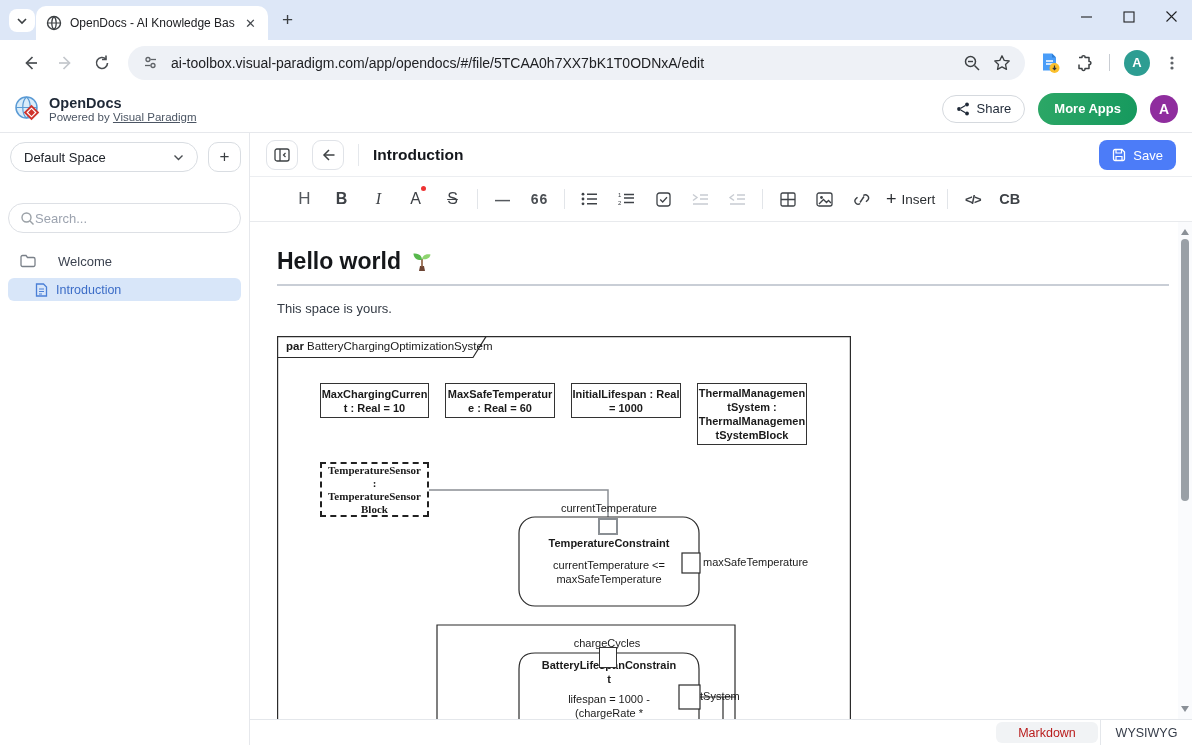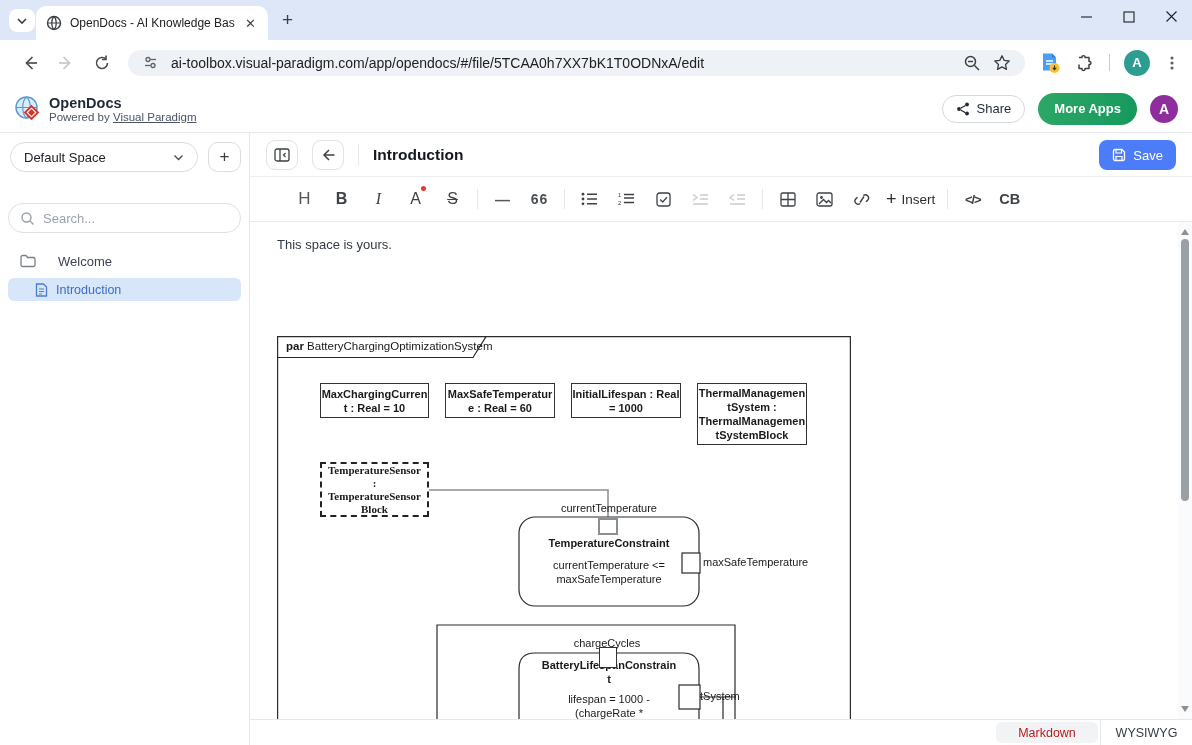--- a/index.html
+++ b/index.html
@@ -9,21 +9,21 @@
   
   .titlebar { height:40px; background:#dde7f7; position:relative; }
   .tab-chevron { position:absolute; left:9px; top:9px; width:26px; height:23px; background:#fff; border-radius:8px; display:flex; align-items:center; justify-content:center; }
   .tab { position:absolute; left:36px; top:6px; width:232px; height:34px; background:#fff; border-radius:10px 10px 0 0; display:flex; align-items:center; gap:8px; padding:0 10px; }
   .tab-title { font-size:12px; color:#202124; white-space:nowrap; overflow:hidden; flex:1; }
   .tab-close { color:#45494e; font-size:13px; padding:0 2px; }
   .newtab { position:absolute; left:282px; top:9px; font-size:19px; color:#3c4043; }
   .winctl { position:absolute; right:14px; top:10px; display:flex; gap:30px; align-items:center; }
   .navbar { height:45px; background:#fff; display:flex; align-items:center; padding:0 12px; }
   .nav-ic { width:24px; height:24px; display:flex; align-items:center; justify-content:center; margin:0 6px; }
-  .urlbar { flex:1; height:26px; background:#eef1f6; border-radius:17px; display:flex; align-items:center; padding:0 14px; margin:0 8px; gap:12px; }
+  .urlbar { flex:1; height:34px; background:#eef1f6; border-radius:17px; display:flex; align-items:center; padding:0 14px; margin:0 8px; gap:12px; }
   .url-text { flex:1; font-size:14px; color:#202124; white-space:nowrap; overflow:hidden; }
   .ext-zone { display:flex; align-items:center; gap:14px; margin-left:6px; }
   .chrome-avatar { width:26px; height:26px; border-radius:50%; background:#2d9d92; color:#fff; font-size:13px; font-weight:bold; display:flex; align-items:center; justify-content:center; }
   .vsep { width:1px; height:17px; background:#c9cdd3; }
 
   
   .app-header { height:48px; background:#fff; border-bottom:1px solid #e6e8ec; display:flex; align-items:center; padding:0 14px; }
   .brand-text { margin-left:8px; }
   .brand-title { font-size:14.5px; font-weight:bold; color:#1f2937; }
   .brand-sub { font-size:11.5px; color:#4b5563; }
@@ -32,21 +32,21 @@
   .share-btn { height:28px; border:1px solid #d5d9de; border-radius:14px; background:#fff; display:flex; align-items:center; gap:7px; padding:0 13px; font-size:13px; color:#1f2937; }
   .moreapps-btn { height:32px; border-radius:16px; background:linear-gradient(100deg,#2ca766,#16995e); color:#fff; font-size:13px; font-weight:bold; display:flex; align-items:center; padding:0 16px; }
   .hdr-avatar { width:28px; height:28px; border-radius:50%; background:#8f2d9e; color:#fff; font-weight:bold; font-size:14px; display:flex; align-items:center; justify-content:center; }
 
   
   .main { display:flex; height:612px; }
   .sidebar { width:250px; border-right:1px solid #e6e8ec; background:#fff; }
   .space-row { display:flex; gap:10px; padding:9px 8px 18px 10px; }
   .space-select { flex:1; height:30px; border:1px solid #d9dde2; border-radius:15px; display:flex; align-items:center; justify-content:space-between; padding:0 13px; font-size:13px; color:#20242a; }
   .plus-btn { width:33px; height:30px; border:1px solid #d9dde2; border-radius:10px; display:flex; align-items:center; justify-content:center; font-size:17px; color:#3c4043; background:#fff; }
-  .search-row { margin:13px 8px 0 8px; height:30px; border:1px solid #dde0e5; border-radius:15px; display:flex; align-items:center; gap:8px; padding:0 11px; }
+  .search-row { margin:13px 8px 0 8px; height:30px; border:1px solid #dde0e5; border-radius:15px; display:flex; align-items:center; padding:0 11px; }
   .search-row input { border:none; outline:none; flex:1; font-size:13px; color:#333; background:transparent; font-family:"Liberation Sans",sans-serif; }
   .search-row input::placeholder { color:#9ca3af; }
   .tree { margin-top:16px; }
   .tree-folder { height:24px; display:flex; align-items:center; gap:22px; padding-left:20px; font-size:13px; color:#3c4350; }
   .tree-doc { margin:5px 8px 0 8px; height:23px; background:#d8e6f9; border-radius:6px; display:flex; align-items:center; gap:8px; padding-left:27px; font-size:12.5px; color:#3b6cc7; }
 
   .doc-col { flex:1; display:flex; flex-direction:column; background:#fff; min-width:0; }
   .doc-header { height:44px; display:flex; align-items:center; padding-left:16px; position:relative; border-bottom:1px solid #eceef1; }
   .sq-btn { width:32px; height:30px; border:1px solid #e0e3e8; border-radius:9px; background:#fff; display:flex; align-items:center; justify-content:center; margin-right:14px; }
   .dh-div { width:1px; height:22px; background:#e5e8ec; margin-right:14px; }
@@ -368,20 +368,29 @@
         <div class="tsep"></div>
         <div class="ti ti-code">
             <span>&lt;/&gt;</span>
           </div>
         <div class="ti ti-cb">
             <span>CB</span>
           </div>
       </div>
 
       <div class="content">
+        <div class="h1row">
+          <h1>Hello world</h1>
+          <svg width="24" height="24" viewBox="0 0 24 24">
+            <path d="M9 21 h6 l-1-5 h-4 z" fill="#6d4534"></path>
+            <path d="M12 17 V9" stroke="#8a5a3b" stroke-width="1.6"></path>
+            <path d="M12 10 C12 5, 8 3, 3.5 3.5 C3.5 8, 7 10.5, 12 10 Z" fill="#57b84c"></path>
+            <path d="M12 9 C12.5 5.5, 16 3.5, 20.5 4.5 C20 8.5, 16 10, 12 9 Z" fill="#8ed46f"></path>
+          </svg>
+        </div>
         <p class="para">This space is yours.</p>
 
         <div class="diagram">
           <svg class="wires" width="574" height="383" viewBox="0 0 574 383">
 
             <path d="M0.6 383 V0.6 H573.4 V383" fill="none" stroke="#2b2b2b" stroke-width="1.2"></path>
 
             <path d="M0.6 21.5 H196 L209 0.6" fill="none" stroke="#2b2b2b" stroke-width="1.2"></path>
 
             <path d="M152 154 H331 V183" fill="none" stroke="#8a8f94" stroke-width="1.5"></path>

